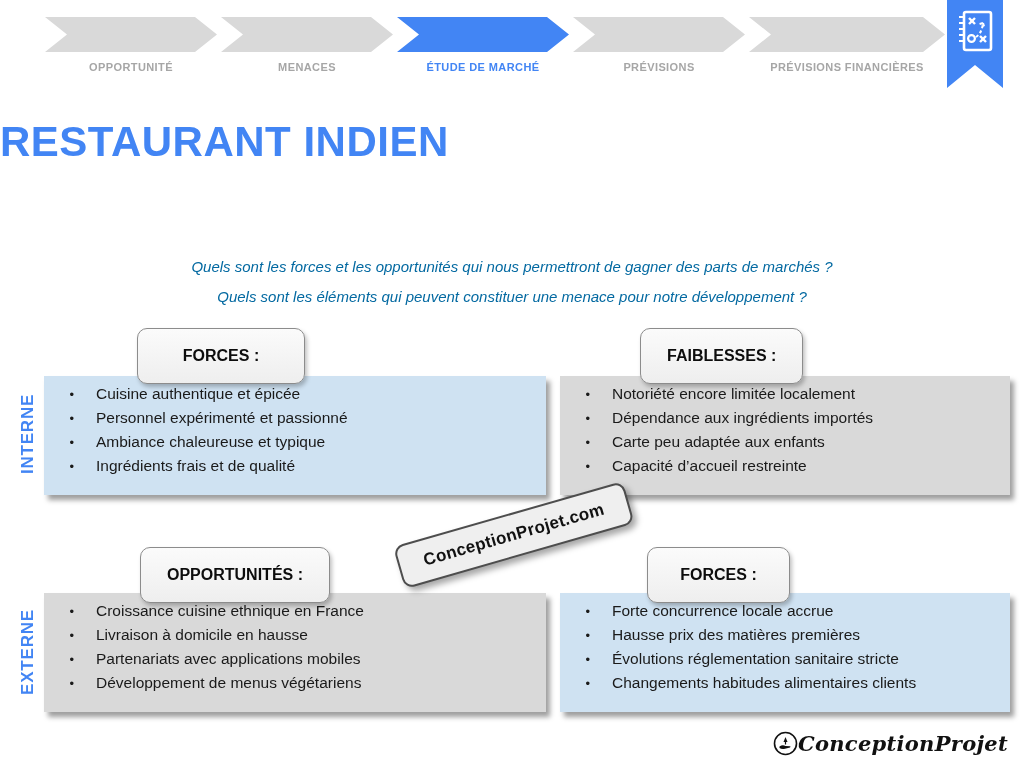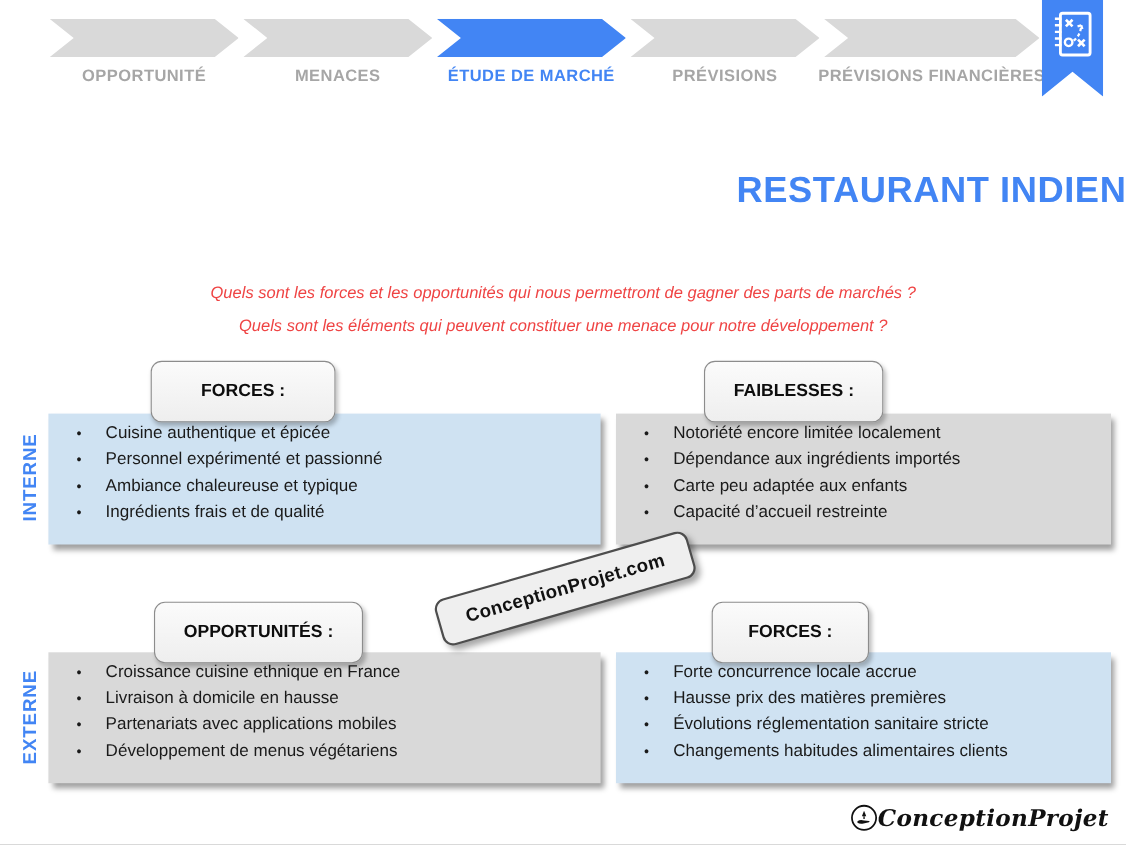--- a/index.html
+++ b/index.html
@@ -10,47 +10,47 @@
   }
 
   
   .breadcrumb { position:absolute; left:45px; top:17px; display:flex; gap:4px; }
   .step { display:flex; flex-direction:column; align-items:center; }
   .step .arrow {
     width:100%; height:35px; background:#d9d9d9;
     clip-path: polygon(0% 0%, calc(100% - 22px) 0%, 100% 50%, calc(100% - 22px) 100%, 0% 100%, 22px 50%);
   }
   .step .step-label {
-    margin-top:9px; font-size:15px; font-weight:bold; color:#a6a6a6;
+    margin-top:9px; font-size:11px; font-weight:bold; color:#a6a6a6;
     letter-spacing:.4px; white-space:nowrap;
   }
   .step.w1 { width:172px; } .step.w2 { width:172px; } .step.w3 { width:172px; }
   .step.w4 { width:172px; } .step.w5 { width:196px; }
   .step.active .arrow { background:#4285f4; }
   .step.active .step-label { color:#4285f4; }
 
   
   .bookmark {
     position:absolute; left:947px; top:0; width:56px; height:88px; background:#4285f4;
     clip-path: polygon(0 0, 100% 0, 100% 100%, 50% 74%, 0 100%);
     display:flex; justify-content:center;
   }
   .bookmark svg { margin-top:9px; }
 
   
   .main-title {
-    position:absolute; top:118px; width:100%; text-align:right;
-    font-size:33px; font-weight:bold; color:#4285f4; letter-spacing:.5px;margin-top:36px;
+    position:absolute; top:118px; width:100%; text-align:left;
+    font-size:42px; font-weight:bold; color:#4285f4; letter-spacing:.5px;
   }
   .sub-title {
     position:absolute; top:192px; width:100%; text-align:center;
     font-size:38px; font-weight:bold; color:#0d0d0d; letter-spacing:.5px;
   }
   .question { position:absolute; width:100%; text-align:center;
-    font-style:italic; font-size:15px; color:#ef4444; }
+    font-style:italic; font-size:15px; color:#0369a1; }
   .question.q1 { top:258px; }
   .question.q2 { top:288px; }
 
   
   .pill {
     position:absolute; height:56px; padding:0 26px;
     display:flex; align-items:center; justify-content:center;
     background:linear-gradient(180deg,#fbfbfb 0%,#eeeeee 100%);
     border:1px solid #8c8c8c; border-radius:10px;
     box-shadow:2px 3px 4px rgba(0,0,0,.25);

